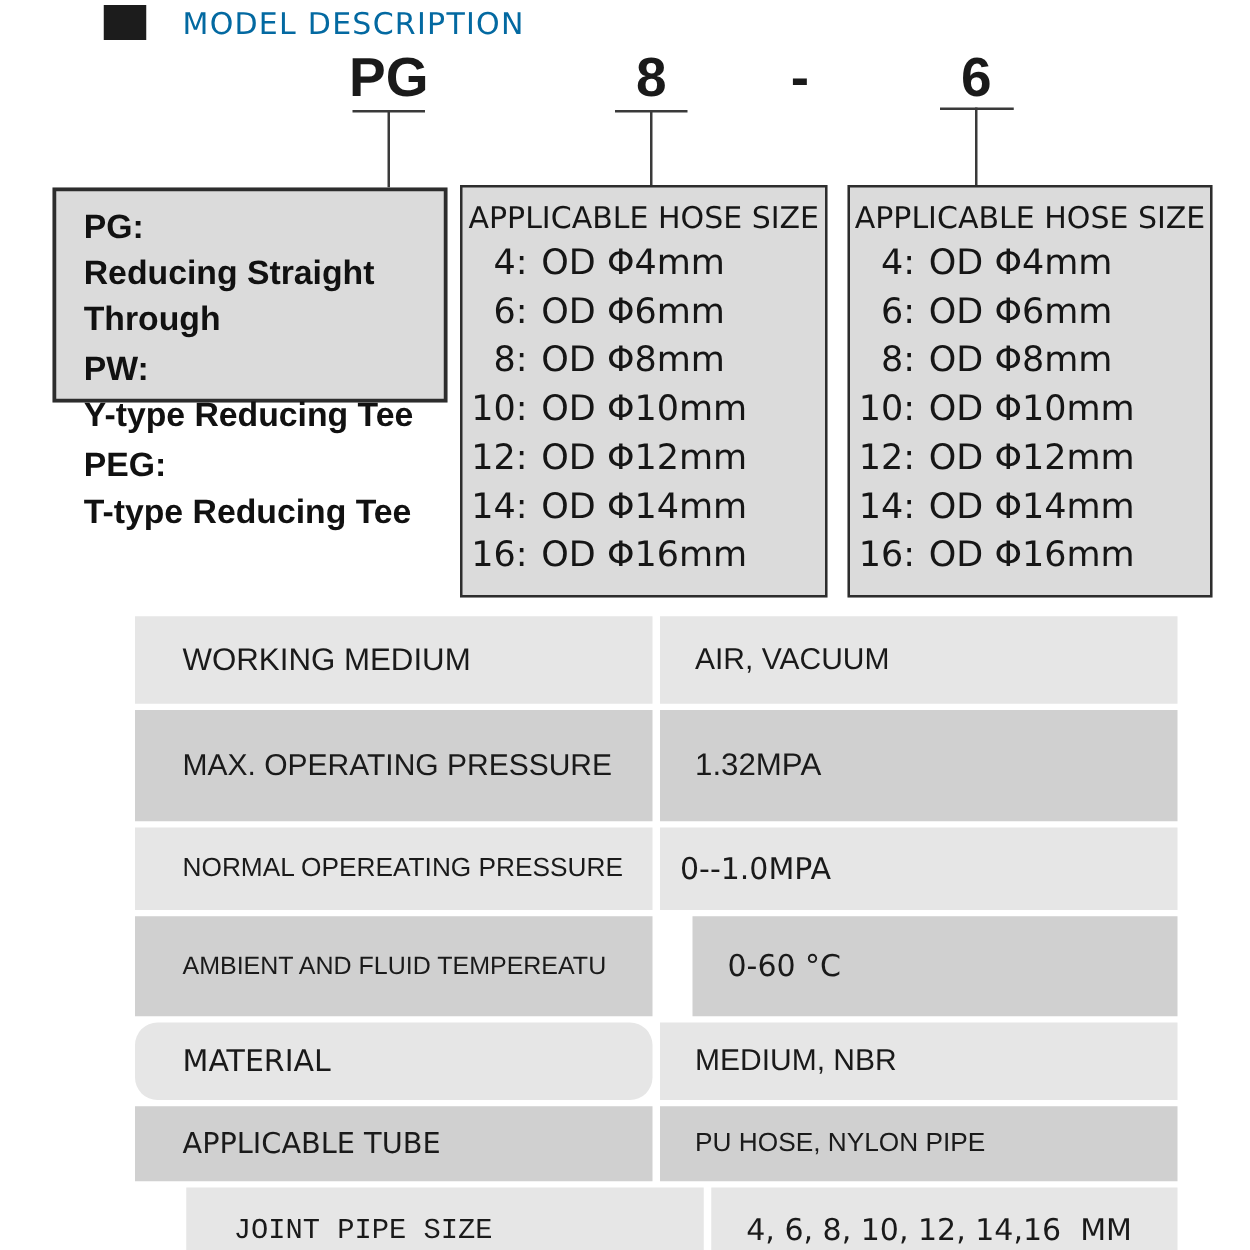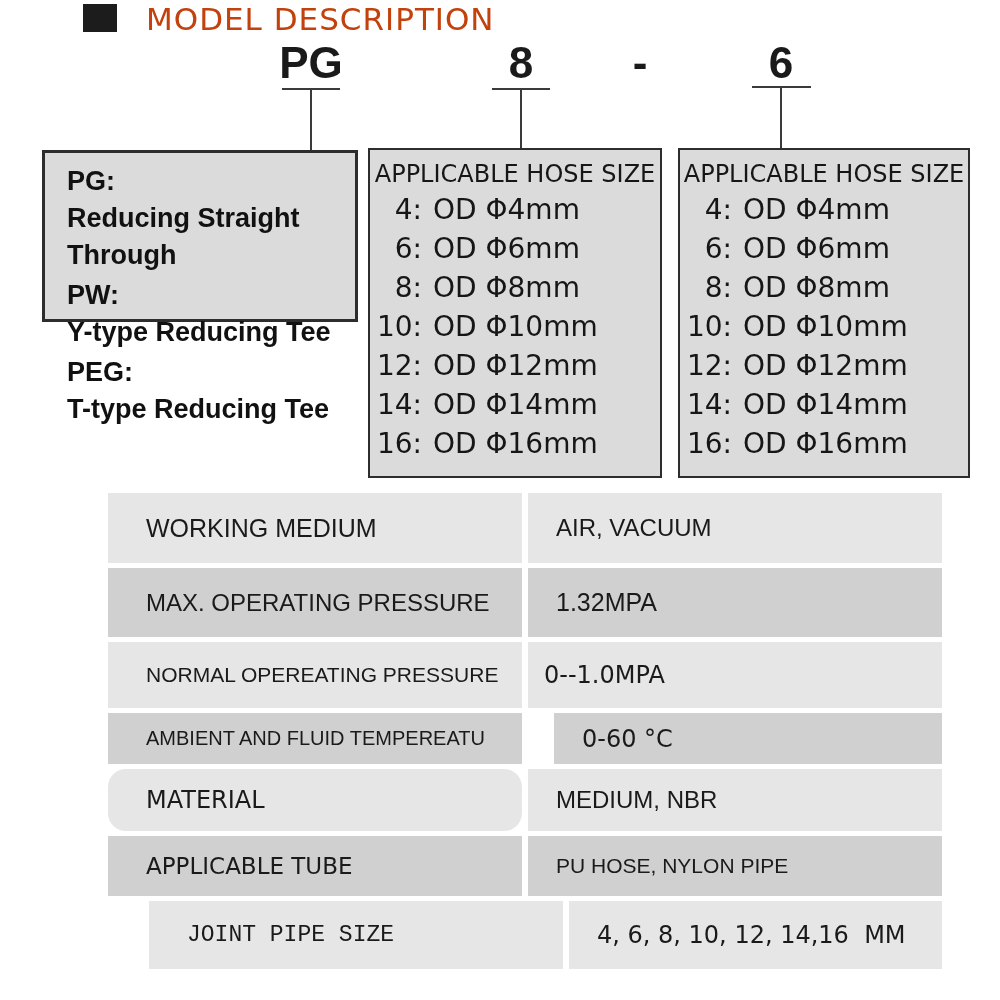--- a/index.html
+++ b/index.html
@@ -9,21 +9,21 @@
     font-family:"DejaVu Sans", sans-serif; color:#1a1a1a;
   }
 
   
   .hdr-square {
     position:absolute; left:83px; top:4px; width:34px; height:28px;
     background:#1c1c1c;
   }
   .hdr-title {
     position:absolute; left:146px; top:0px; height:38px; line-height:38px;
-    font-size:31px; letter-spacing:1px; color:#c2410c;
+    font-size:24px; letter-spacing:1px; color:#0369a1;
     font-family:"DejaVu Sans", sans-serif;
   }
 
   
   .code-seg {
     position:absolute; top:38px; width:100px; height:50px;
     text-align:center; font-size:44px; font-weight:600; color:#1a1a1a;
     font-family:"Liberation Sans", sans-serif; line-height:50px;
   }
   #seg-pg  { left:261px; }
@@ -76,23 +76,23 @@
   .hs-code { width:52px; text-align:right; }
   .hs-desc { margin-left:11px; white-space:pre; }
 
   
   #spec-table {
     position:absolute; left:108px; top:493px; width:834px;
     display:flex; flex-direction:column; gap:5px;
   }
   .trow { display:flex; gap:6px; }
   .trow:nth-child(1) { height:70px; }
-  .trow:nth-child(2) { height:69px;justify-content:space-between; }
+  .trow:nth-child(2) { height:89px;justify-content:space-between; }
   .trow:nth-child(3) { height:66px; }
-  .trow:nth-child(4) { height:51px;gap:32px; }
+  .trow:nth-child(4) { height:80px;gap:32px; }
   .trow:nth-child(5) { height:62px; }
   .trow:nth-child(6) { height:60px; }
   .trow:nth-child(7) { height:68px; }
   .trow:nth-child(odd)  .tcell { background:#e6e6e6; }
   .trow:nth-child(even) .tcell { background:#d0d0d0; }
   .tcell { display:flex; align-items:center; box-sizing:border-box; }
   .tlabel { width:414px; padding-left:38px; }
   .tvalue { flex:1; padding-left:28px; white-space:pre; }
 
   .trow:nth-child(1) .tlabel { font-size:25px; font-family:"Liberation Sans",sans-serif; }

